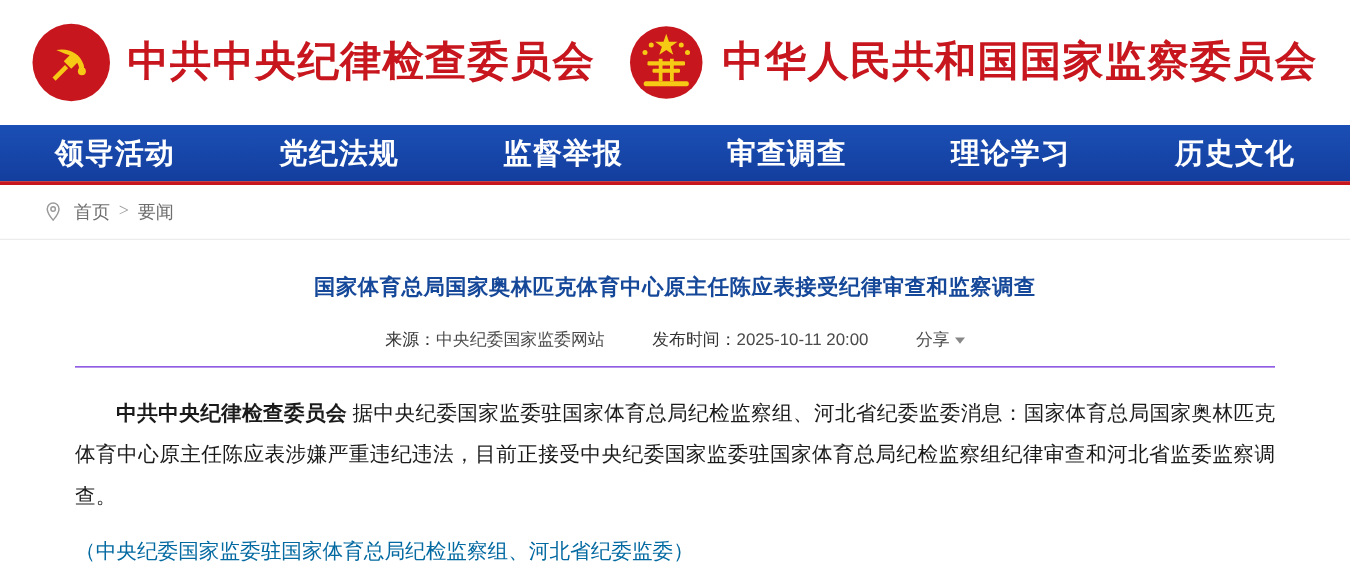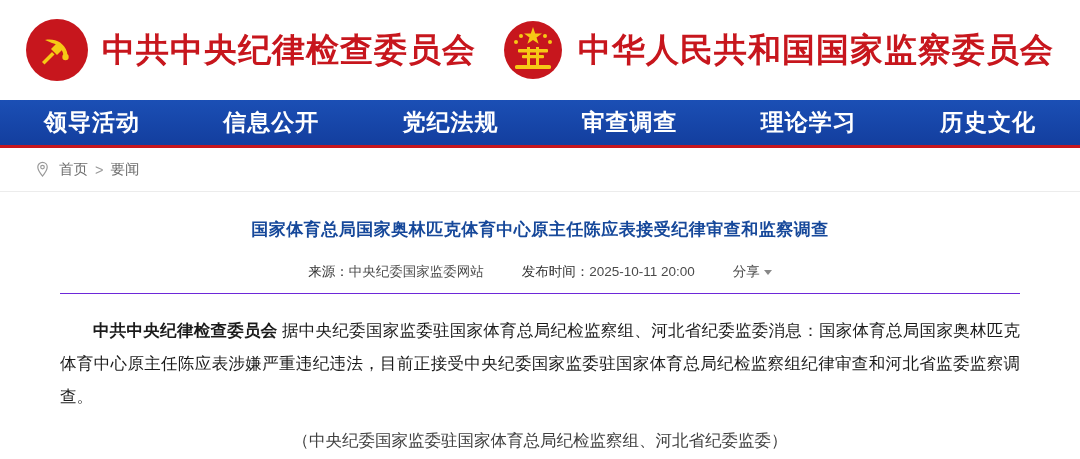--- a/index.html
+++ b/index.html
@@ -95,20 +95,21 @@
   
   .breadcrumb {
     display: flex;
     align-items: center;
     height: 44px;
     padding: 0 34px;
     box-sizing: border-box;
     color: #7a7a7a;
     font-size: 14.5px;
     border-bottom: 1px solid #ececec;
+    font-family: Liberation Serif, serif;
   }
   .pin-icon {
     width: 17px;
     height: 17px;
     margin-right: 8px;
     flex: none;
   }
   .crumb-link { color: #6e6e6e; cursor: pointer; }
   .crumb-sep { margin: 0 7px; color: #9a9a9a; }
   .crumb-current { color: #6e6e6e; }
@@ -160,24 +161,24 @@
     color: #1a1a1a;
     line-height: 2;
     text-align: justify;
     text-indent: 2em;
   }
   .body-text .lead {
     font-weight: bold;
   }
   .signature {
     margin-top: 14px;
-    text-align: center;
+    text-align: left;
     font-family: Liberation Serif, serif;
     font-size: 16.5px;
-    color: #404040;
+    color: #0369a1;
   }
 </style>
 </head>
 <body>
 
 <div class="page">
 
   <div class="masthead">
 
     <div class="brand">
@@ -213,22 +214,22 @@
           </g>
         </svg>
       </div>
       <div class="brand-title">中华人民共和国国家监察委员会</div>
     </div>
 
   </div>
 
   <div class="navbar">
     <div class="nav-item">领导活动</div>
-    <div class="nav-item">信息公开</div>
     <div class="nav-item">党纪法规</div>
+    <div class="nav-item">监督举报</div>
     <div class="nav-item">审查调查</div>
     <div class="nav-item">理论学习</div>
     <div class="nav-item">历史文化</div>
   </div>
 
   <div class="breadcrumb">
     <span class="pin-icon">
       <svg viewBox="0 0 17 17" xmlns="http://www.w3.org/2000/svg">
         <path d="M8.5 1.4c-2.6 0-4.7 2.1-4.7 4.7 0 3.4 4.7 9 4.7 9s4.7-5.6 4.7-9c0-2.6-2.1-4.7-4.7-4.7z" fill="none" stroke="#9a9a9a" stroke-width="1.2"></path>
         <circle cx="8.5" cy="6.1" r="1.8" fill="none" stroke="#9a9a9a" stroke-width="1.2"></circle>

